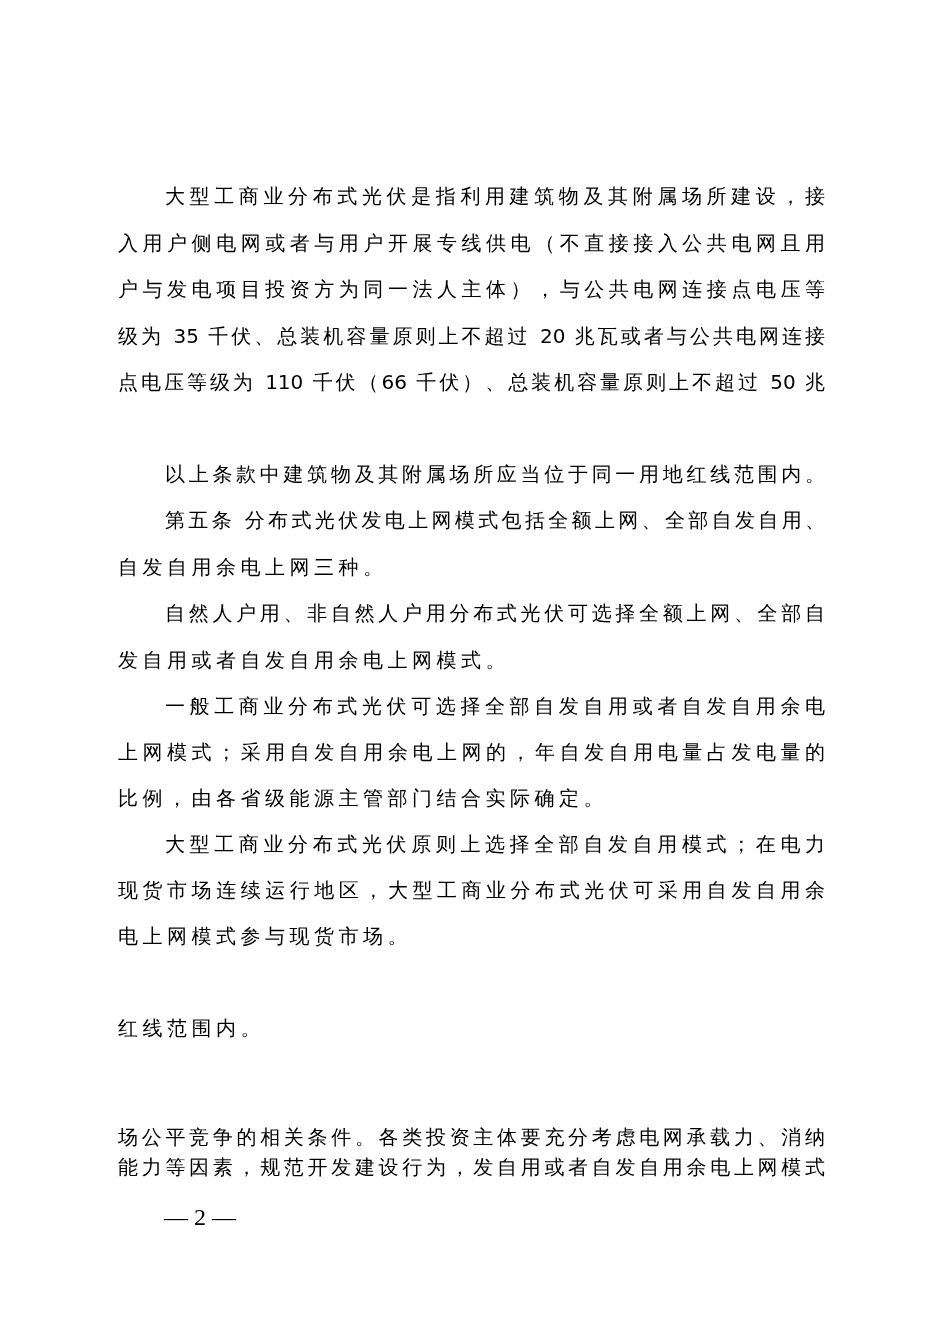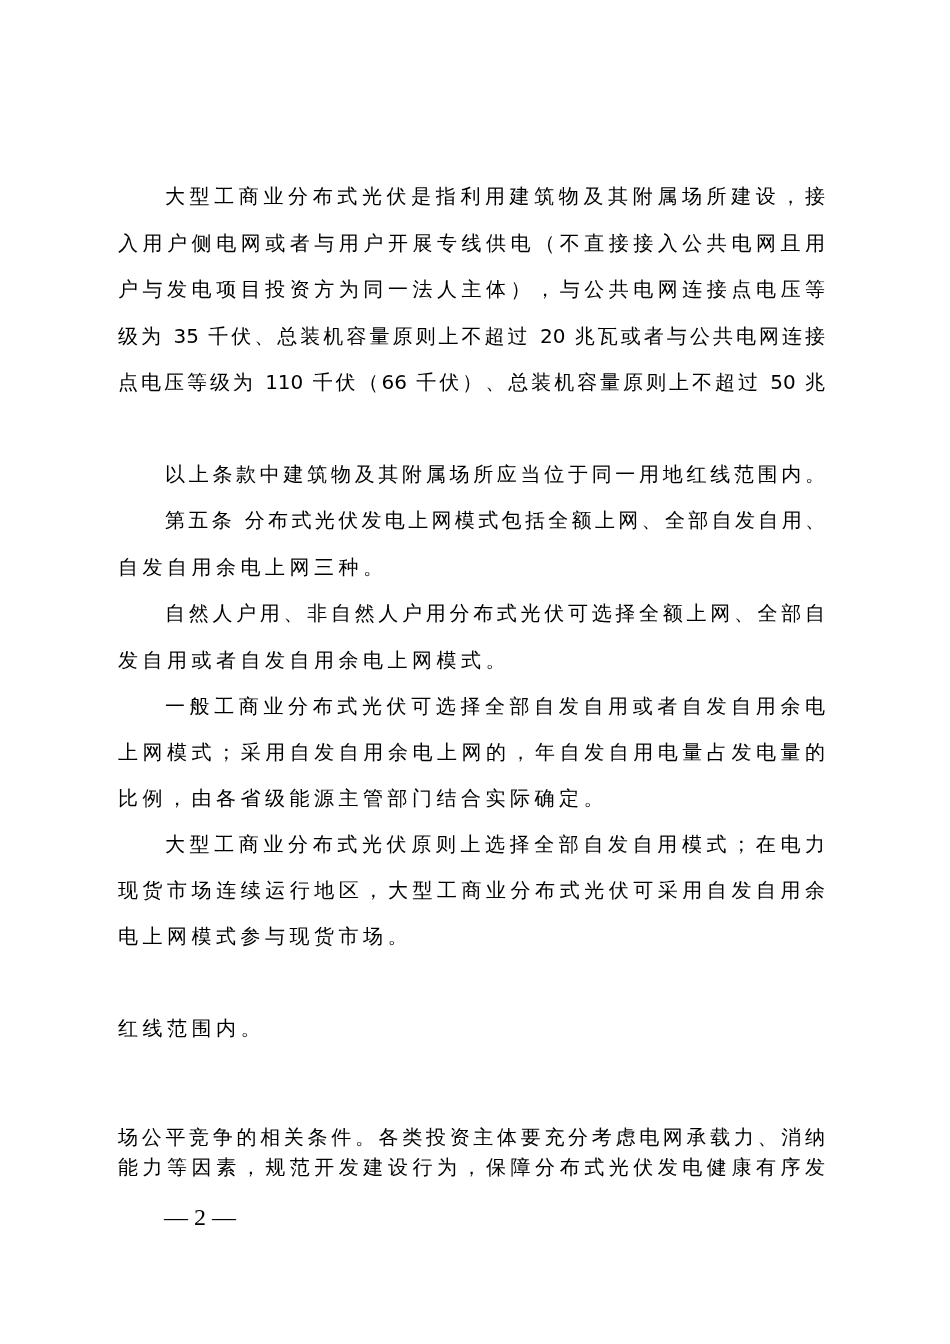--- a/index.html
+++ b/index.html
@@ -38,16 +38,16 @@
   <div class="line" style="top:732px;">上网模式；采用自发自用余电上网的，年自发自用电量占发电量的</div>
   <div class="line short" style="top:778px;">比例，由各省级能源主管部门结合实际确定。</div>
 
   <div class="line indent" style="top:824px;">大型工商业分布式光伏原则上选择全部自发自用模式；在电力</div>
   <div class="line" style="top:870px;">现货市场连续运行地区，大型工商业分布式光伏可采用自发自用余</div>
   <div class="line short" style="top:916px;">电上网模式参与现货市场。</div>
 
   <div class="line short" style="top:1008px;">红线范围内。</div>
 
   <div class="line" style="top:1101px;margin-top:16px;">场公平竞争的相关条件。各类投资主体要充分考虑电网承载力、消纳</div>
-  <div class="line" style="top:1147px;">能力等因素，规范开发建设行为，保障分布式光伏发电健康有序发</div>
+  <div class="line" style="top:1147px;">能力等因素，规范开发建设行为，发自用或者自发自用余电上网模式</div>
 
   <div class="page-num">— 2 —</div>
 </div>
 
 </body></html>

